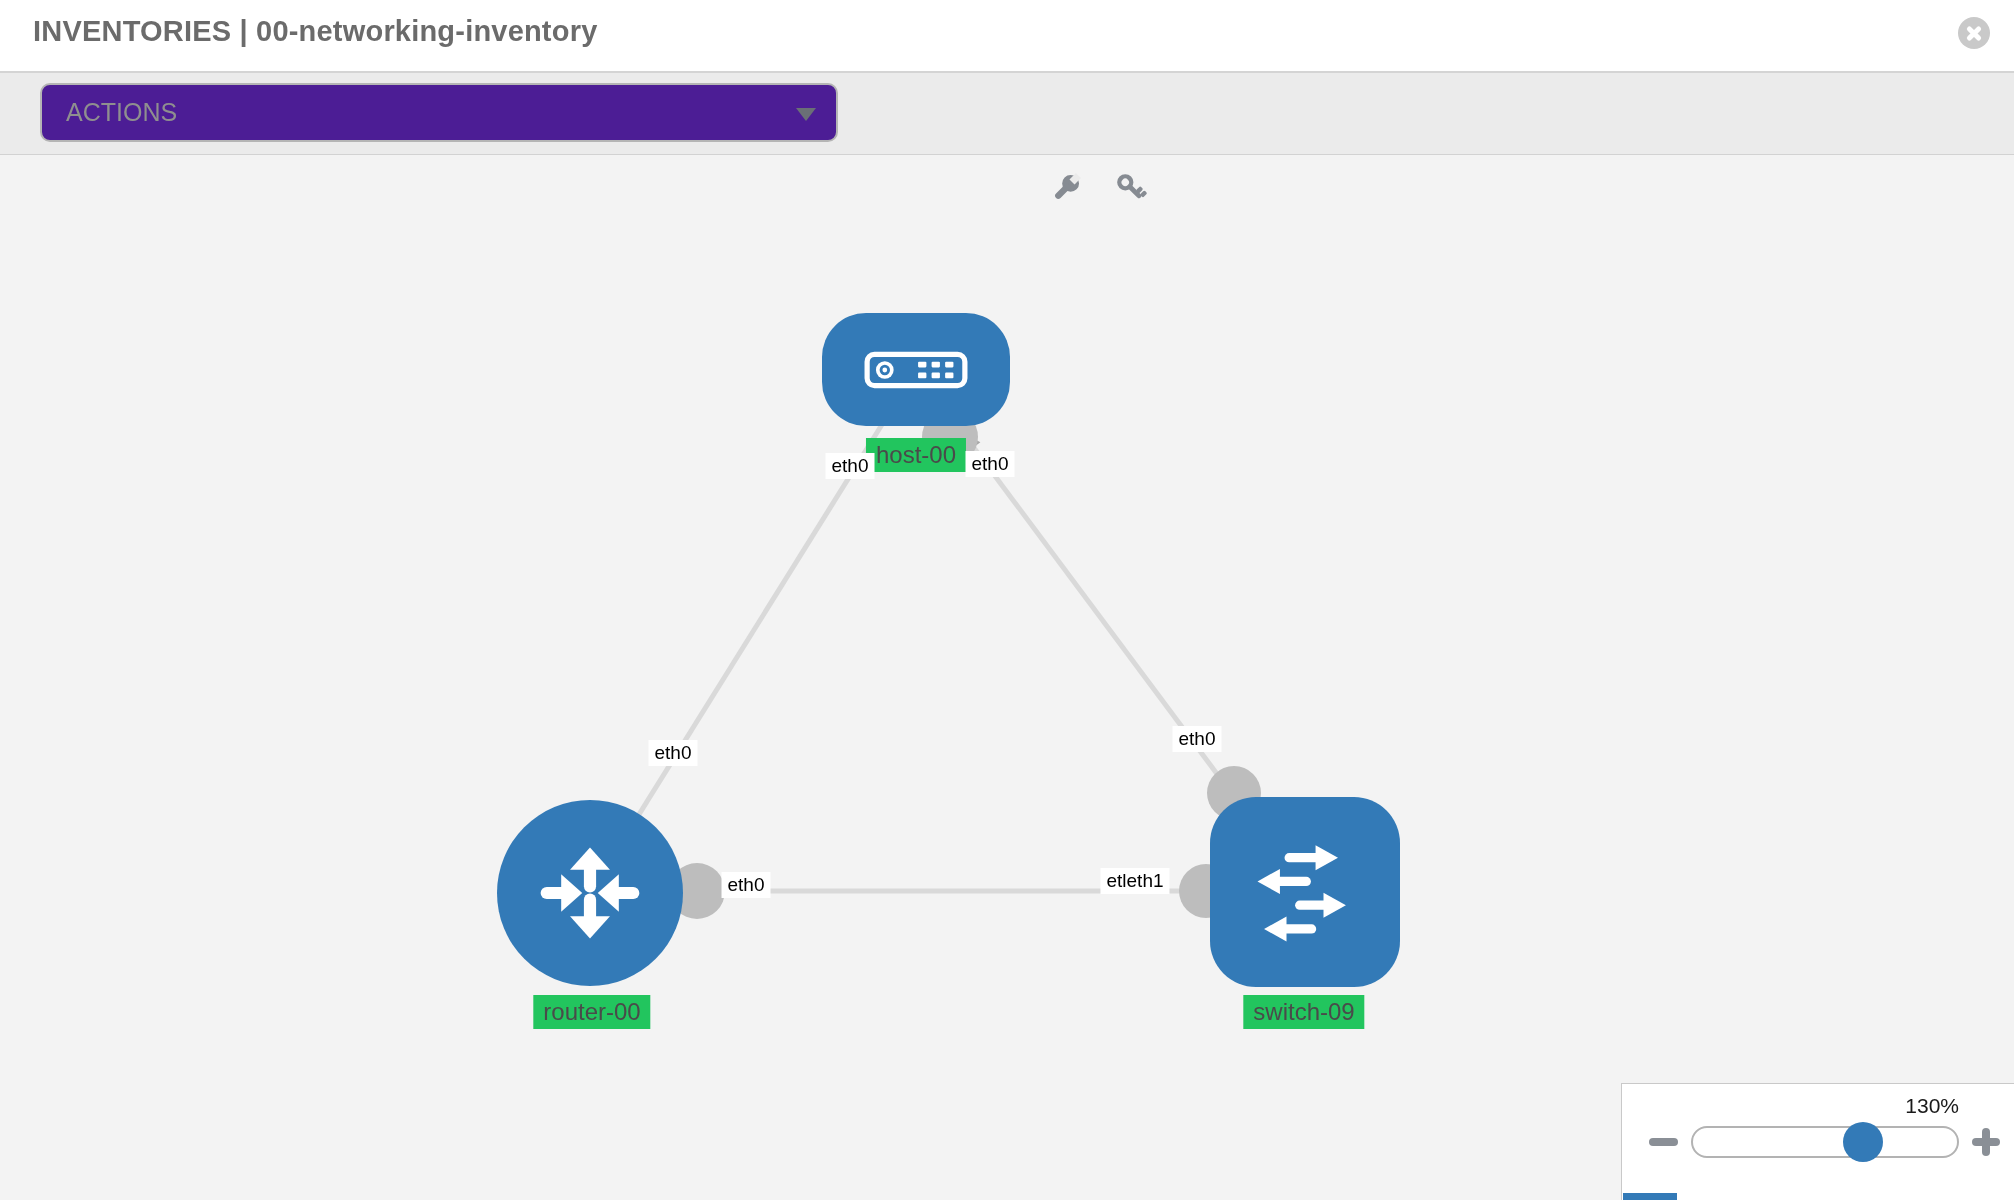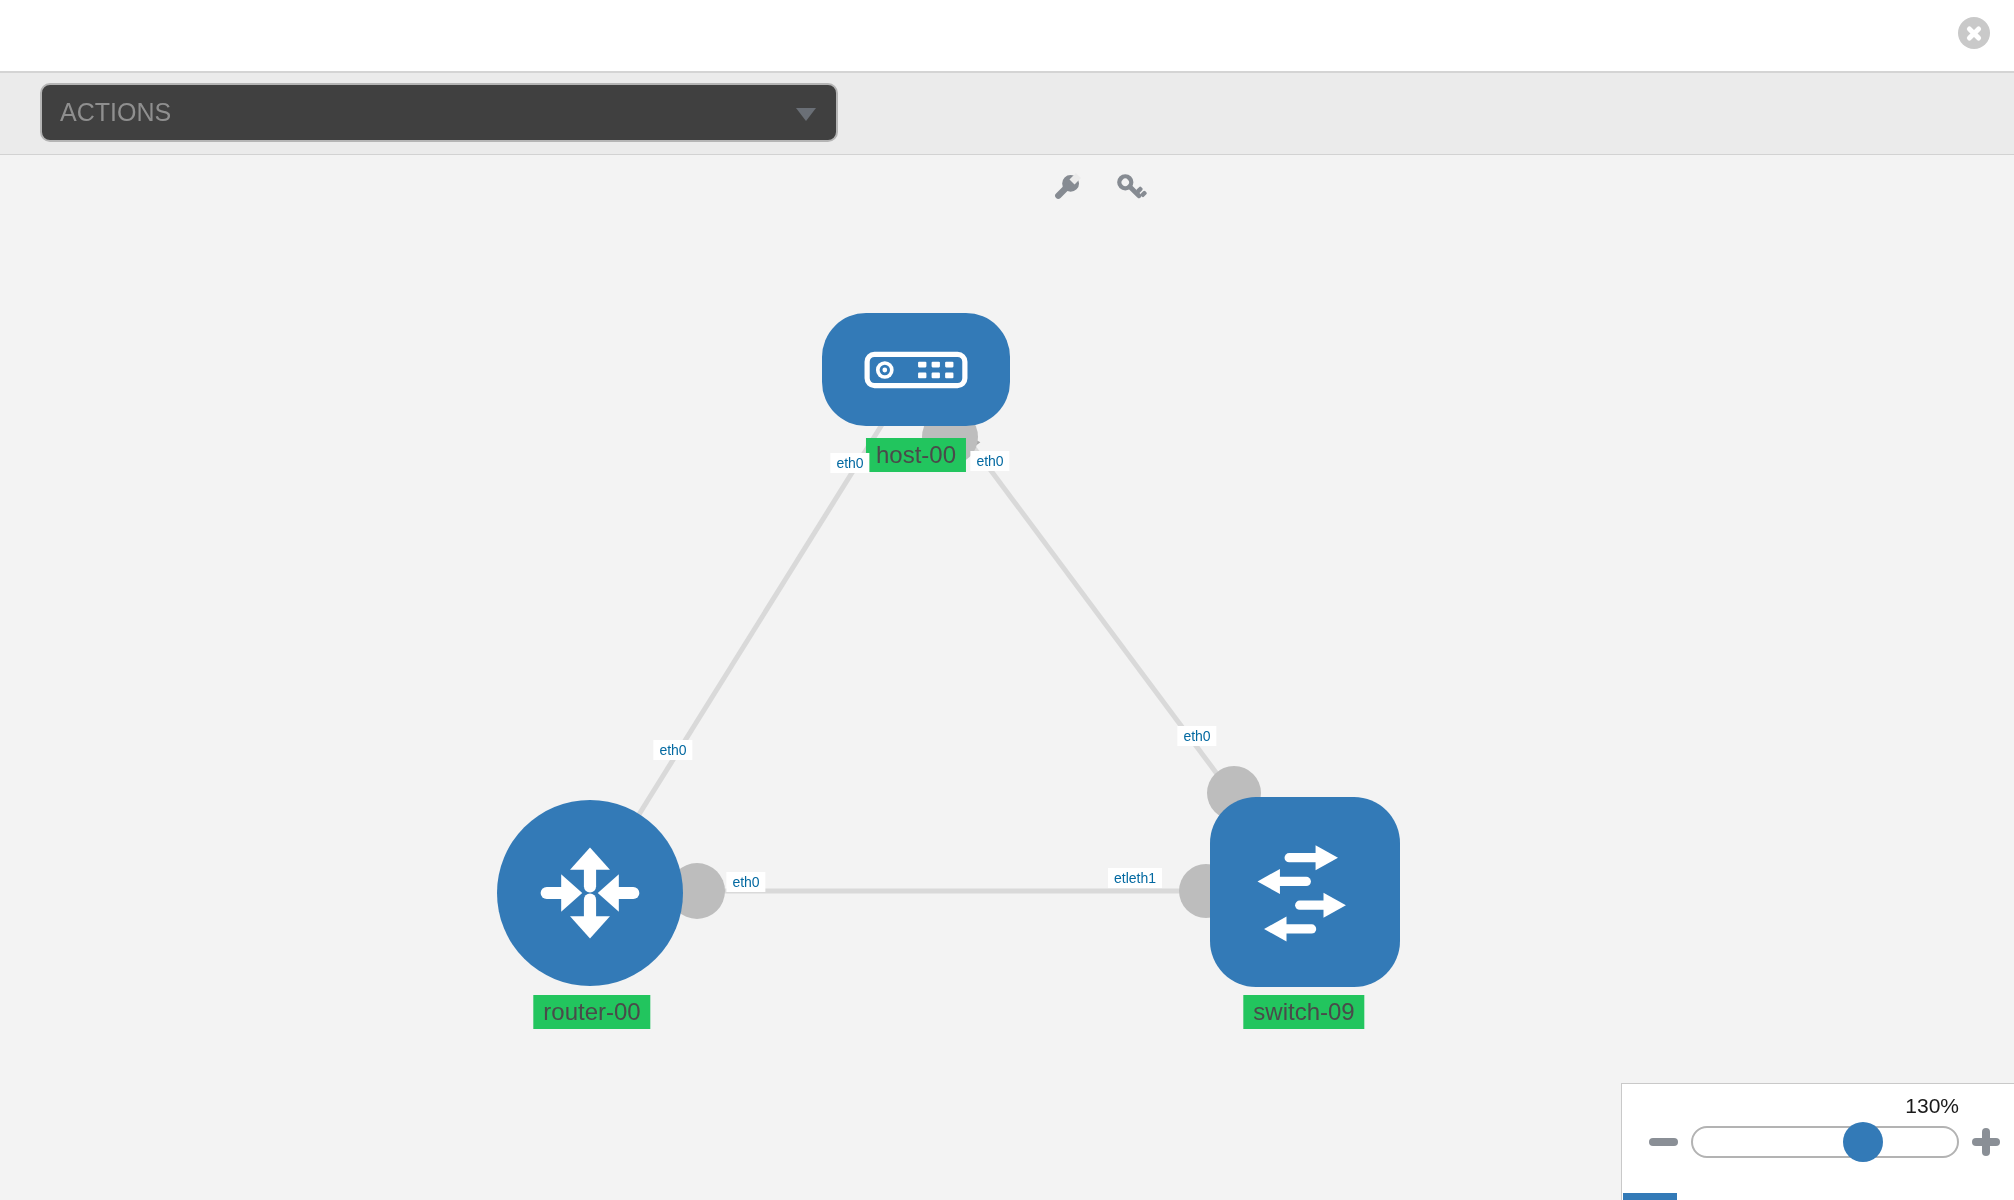--- a/index.html
+++ b/index.html
@@ -15,43 +15,43 @@
               color:#6b6b6b;letter-spacing:.2px;white-space:nowrap;}
   .close-btn{position:absolute;right:24px;top:17px;width:32px;height:32px;border-radius:50%;
              background:#c9c9c9;cursor:pointer;}
   .close-btn::before,.close-btn::after{content:"";position:absolute;left:7px;top:13.5px;
              width:18px;height:5px;border-radius:2.5px;background:#ffffff;}
   .close-btn::before{transform:rotate(45deg);}
   .close-btn::after{transform:rotate(-45deg);}
   
   .toolbar{position:absolute;top:73px;left:0;right:0;height:81px;background:#ebebeb;
            border-bottom:1px solid #d2d2d2;z-index:30;}
-  .select{position:absolute;top:10px;height:59px;background:#404040;border:2px solid #b5b5b5;
+  .select{position:absolute;top:10px;height:59px;background:#4c1d95;border:2px solid #b5b5b5;
           border-radius:10px;box-sizing:border-box;color:#8f8f8f;font-size:25px;
-          line-height:55px;padding-left:18px;cursor:pointer;}
+          line-height:55px;padding-left:24px;cursor:pointer;}
   .select .caret{position:absolute;right:20px;top:23px;width:0;height:0;
           border-left:10px solid transparent;border-right:10px solid transparent;
           border-top:13px solid #6a6f76;}
   .actions-select{left:40px;width:798px;}
   .search-select{left:1183px;width:792px;}
   .tool-icon{position:absolute;top:97px;width:38px;height:38px;cursor:pointer;}
   .wrench{left:1046px;}
   .key{left:1113px;}
   
   .canvas{position:absolute;top:155px;left:0;right:0;bottom:0;background:#f3f3f3;z-index:1;}
   .edges-svg{position:absolute;top:0;left:0;z-index:2;}
   .node{position:absolute;background:#337ab7;display:flex;align-items:center;
         justify-content:center;z-index:5;cursor:pointer;}
   .node-host{left:822px;top:313px;width:188px;height:113px;border-radius:44px;}
   .node-router{left:497px;top:800px;width:186px;height:186px;border-radius:50%;}
   .node-switch{left:1210px;top:797px;width:190px;height:190px;border-radius:46px;}
   .nlabel{position:absolute;transform:translateX(-50%);background:#22c55e;color:#4a4a4a;
           font-size:24px;padding:3px 10px;white-space:nowrap;z-index:6;}
-  .plabel{position:absolute;transform:translateX(-50%);background:#ffffff;color:#0369a1;
-          font-size:14px;padding:2px 6px;white-space:nowrap;z-index:7;}
+  .plabel{position:absolute;transform:translateX(-50%);background:#ffffff;color:#000000;
+          font-size:19px;padding:2px 6px;white-space:nowrap;z-index:7;}
   
   .zoom-panel{position:absolute;left:1621px;top:1083px;width:393px;height:117px;
               background:#ffffff;border:1px solid #c9c9c9;z-index:40;}
   .zoom-level{position:absolute;left:69px;top:10px;width:268px;text-align:right;
               font-size:21px;color:#1a1a1a;}
   .zoom-minus{position:absolute;left:27px;top:54px;width:29px;height:8px;border-radius:4px;
               background:#8a8f96;cursor:pointer;}
   .zoom-track{position:absolute;left:69px;top:42px;width:268px;height:32px;
               border:2px solid #b3b3b3;border-radius:17px;background:#ffffff;
               box-sizing:border-box;cursor:pointer;}
@@ -61,20 +61,21 @@
   .zoom-plus::before{content:"";position:absolute;left:0;top:10px;width:28px;height:8px;
              border-radius:4px;background:#8a8f96;}
   .zoom-plus::after{content:"";position:absolute;left:10px;top:0;width:8px;height:28px;
              border-radius:4px;background:#8a8f96;}
   .blue-sliver{position:absolute;left:1px;top:109px;width:54px;height:7px;background:#337ab7;}
 </style>
 </head>
 <body>
 
 <div class="header">
+  <div class="page-title">INVENTORIES | 00-networking-inventory</div>
   <div class="close-btn"></div>
 </div>
 
 <div class="toolbar">
   <div class="select actions-select">
     <span>ACTIONS</span>
     <span class="caret"></span>
   </div>
 
   <svg class="tool-icon wrench" viewBox="0 0 36 36">

